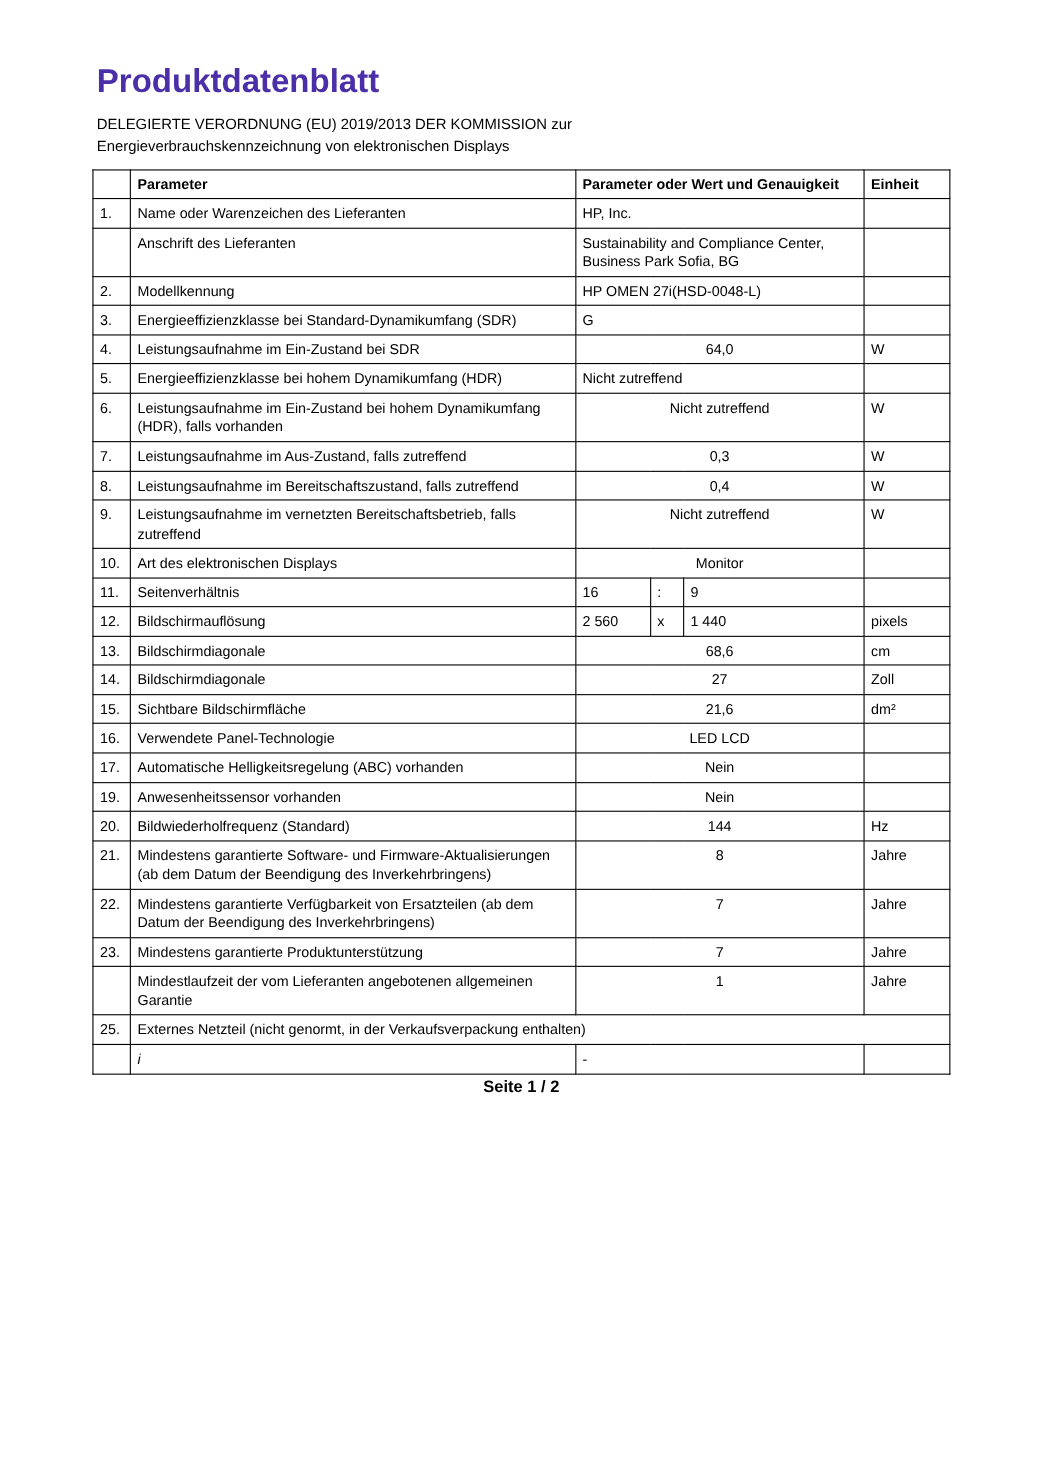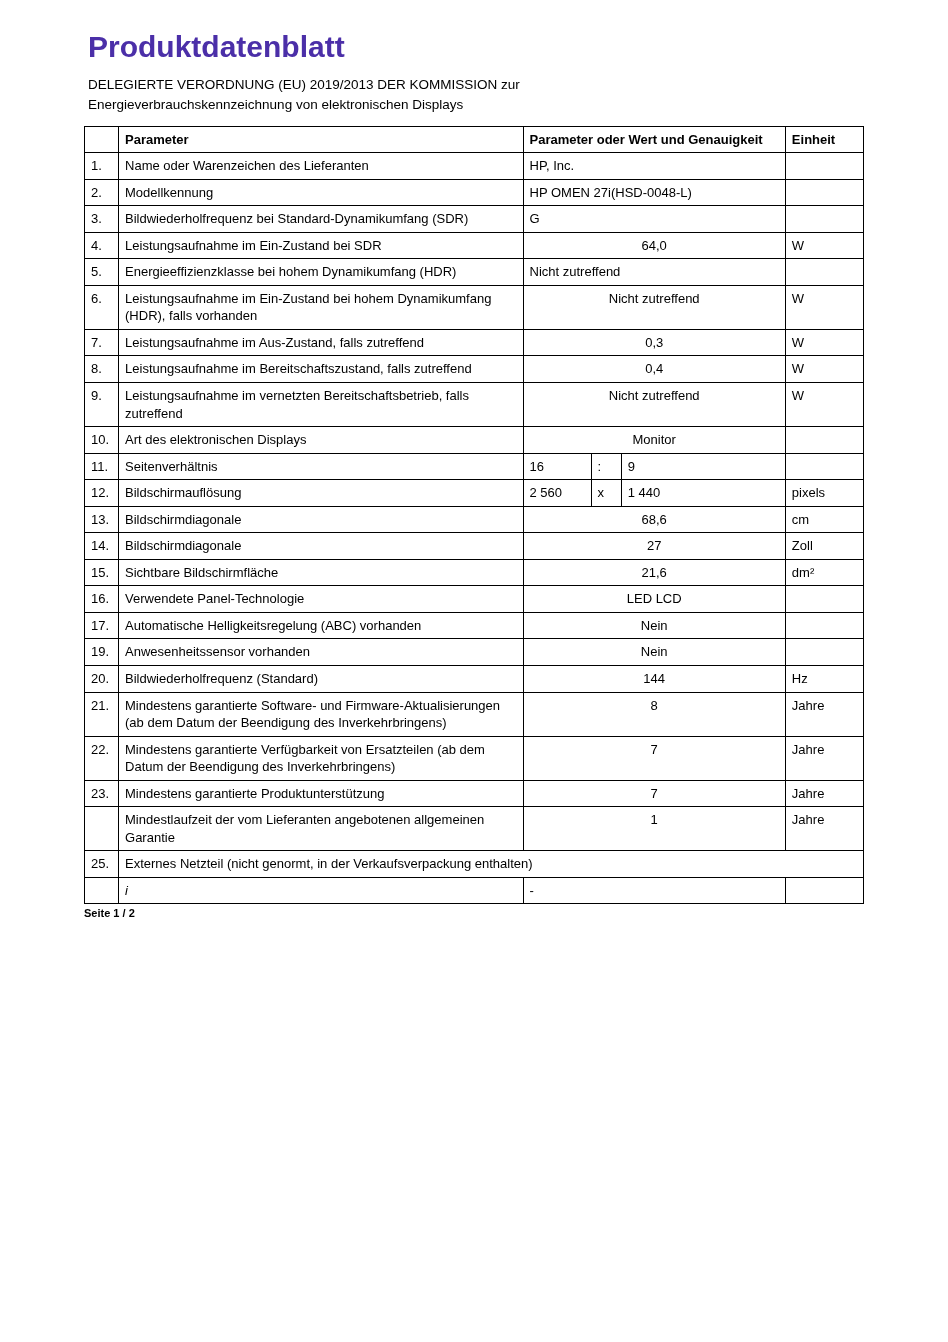--- a/index.html
+++ b/index.html
@@ -11,21 +11,21 @@
     width: 948px;
     height: 1342px;
     font-family: "Liberation Sans", sans-serif;
     color: #000000;
     position: relative;
     overflow: hidden;
   }
   .page {
     position: absolute;
     left: 84px;
-    top: 30px;
+    top: 58px;
     width: 648px;
   }
   .doc-title {
     font-size: 30px;
     font-weight: bold;
     color: #4b2fa8;
     letter-spacing: 0px;
     margin: 0 0 12px 0;
     padding-left: 4px;
     line-height: 1.1;
@@ -63,22 +63,22 @@
   }
   .hdr td {
     font-weight: bold;
     vertical-align: top;
   }
   .right { text-align: center; }
   .center { text-align: left; }
   .valcell { }
   .footer {
     width: 780px;
-    text-align: left;
-    font-size: 11px;
+    text-align: center;
+    font-size: 15px;
     font-weight: bold;
     margin-top: 3px;
     padding-right: 2px;
   }
   .italic-i { font-style: italic; text-align: left; padding-left: 9px; }
 </style>
 </head>
 <body>
 
 <div class="page">
@@ -108,28 +108,34 @@
         <td>Einheit</td>
       </tr>
 
       <tr>
         <td class="num">1.</td>
         <td>Name oder Warenzeichen des Lieferanten</td>
         <td colspan="3" class="valcell">HP, Inc.</td>
         <td></td>
       </tr>
       <tr>
+        <td class="num"></td>
+        <td>Anschrift des Lieferanten</td>
+        <td colspan="3" class="valcell">Sustainability and Compliance Center, Business Park Sofia, BG</td>
+        <td></td>
+      </tr>
+      <tr>
         <td class="num">2.</td>
         <td>Modellkennung</td>
         <td colspan="3" class="valcell">HP OMEN 27i(HSD-0048-L)</td>
         <td></td>
       </tr>
       <tr>
         <td class="num">3.</td>
-        <td>Bildwiederholfrequenz bei Standard-Dynamikumfang (SDR)</td>
+        <td>Energieeffizienzklasse bei Standard-Dynamikumfang (SDR)</td>
         <td colspan="3" class="valcell">G</td>
         <td></td>
       </tr>
       <tr>
         <td class="num">4.</td>
         <td>Leistungsaufnahme im Ein-Zustand bei SDR</td>
         <td colspan="3" class="valcell right">64,0</td>
         <td>W</td>
       </tr>
       <tr>

